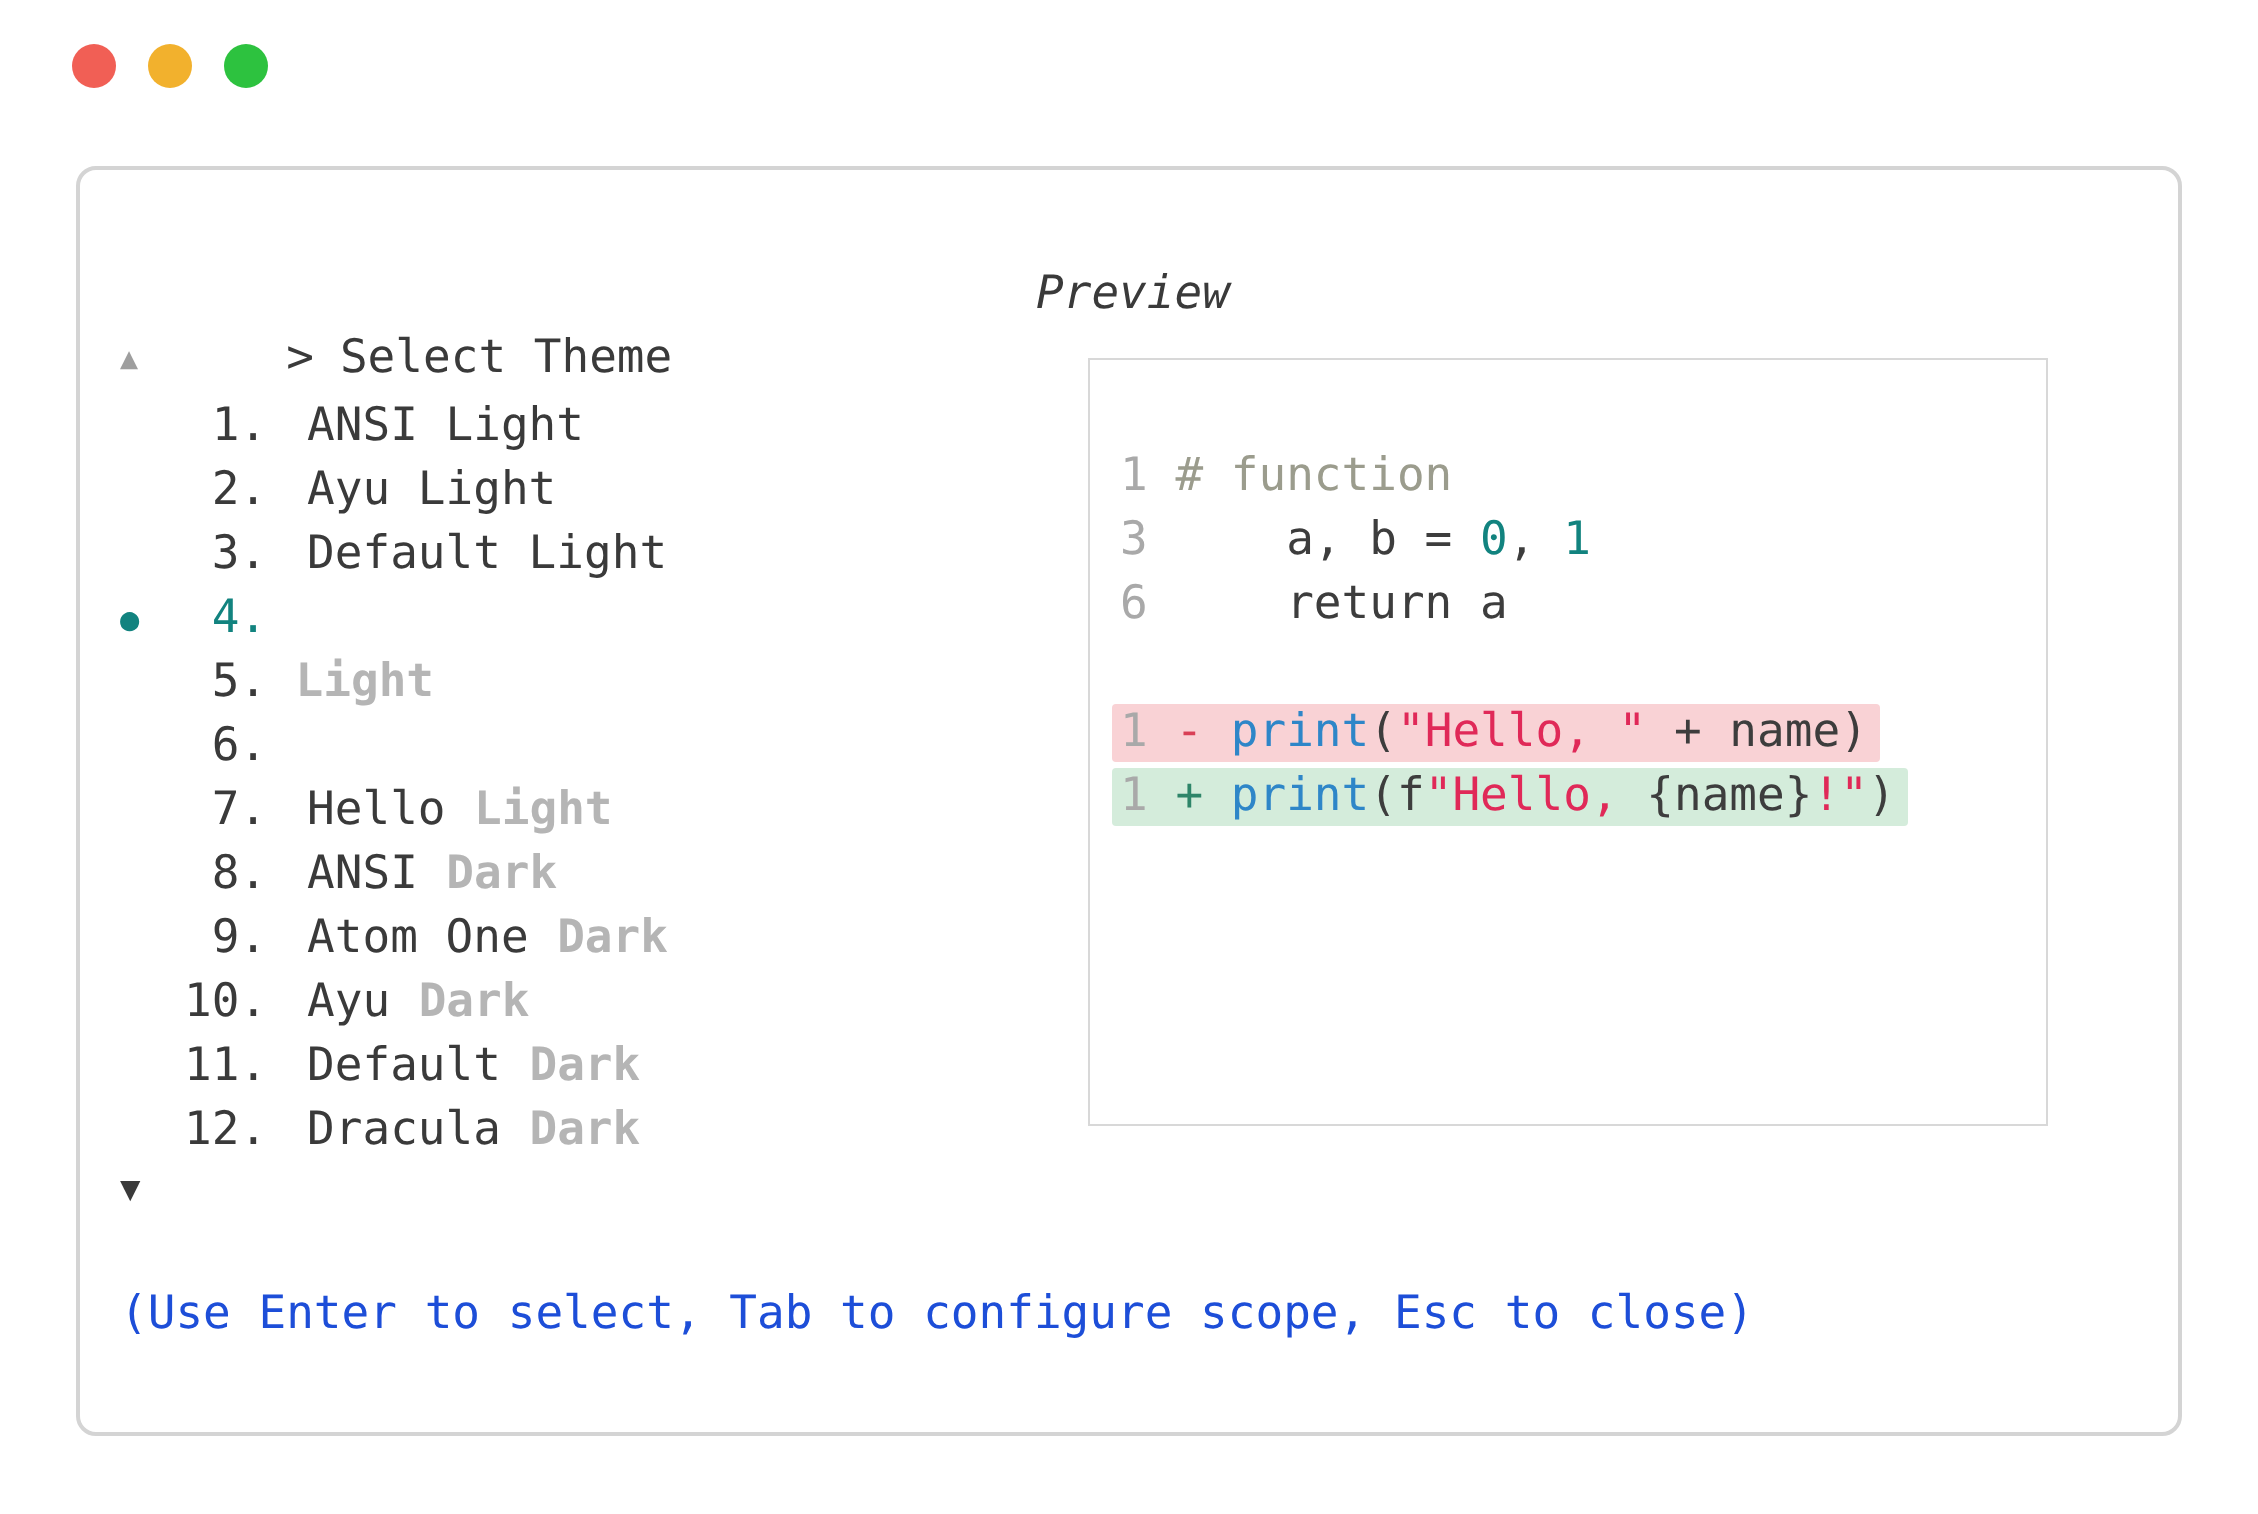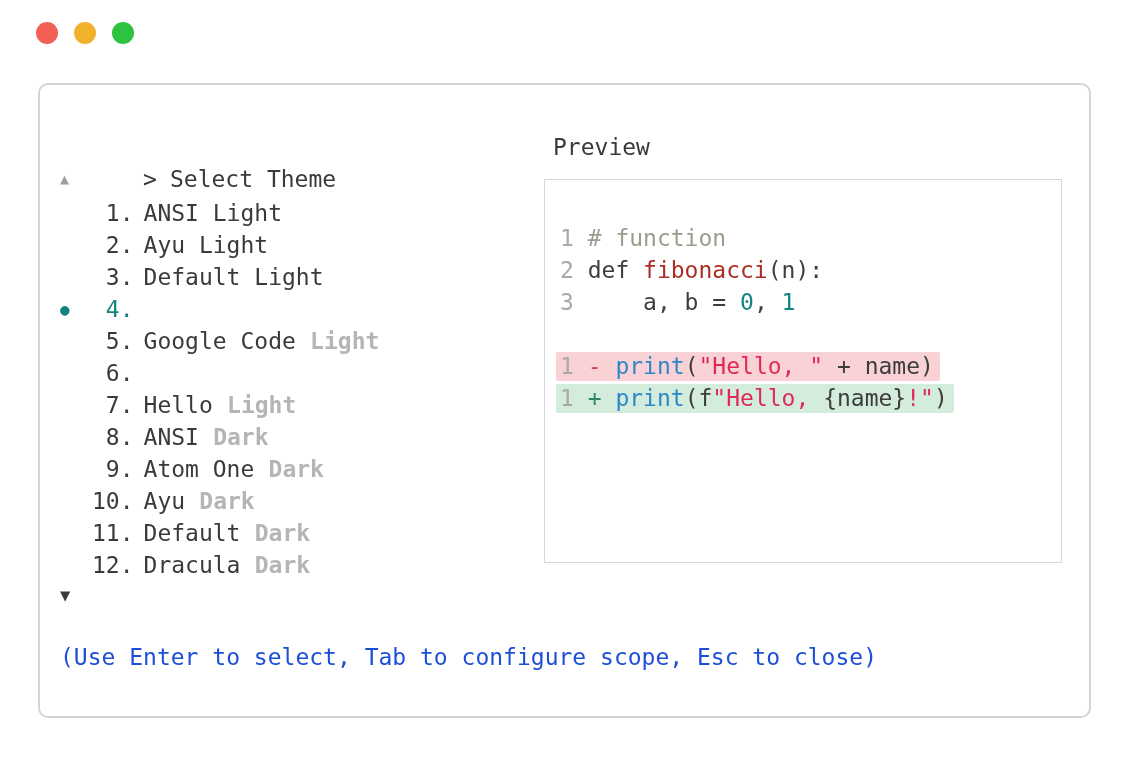--- a/index.html
+++ b/index.html
@@ -13,31 +13,31 @@
   *{margin:0;padding:0;box-sizing:border-box;}
   body{background:#ffffff;font-family:"DejaVu Sans Mono","Liberation Mono",monospace;}
   .stage{position:relative;width:1129px;height:757px;background:#fff;overflow:hidden;}
   .traffic{position:absolute;left:36px;top:22px;display:flex;gap:16px;}
   .dot{width:22px;height:22px;border-radius:50%;display:inline-block;}
   .window{position:absolute;left:38px;top:83px;width:1053px;height:635px;
     border:2px solid var(--border-window);border-radius:10px;background:#fff;}
   .hdr{position:absolute;top:46px;font-size:23px;line-height:32px;color:var(--c-dark);white-space:pre;}
   .hdr-left{left:20px;}
   .hdr-left .prompt{margin-right:13px;}
-  .preview-label{left:513px;}
+  .preview-label{left:478px;font-style:italic;}
   .scroll-up{position:absolute;left:20px;top:80px;font-size:15px;line-height:28px;color:var(--scroll-up);cursor:pointer;}
   .scroll-down{position:absolute;left:20px;top:496px;font-size:17px;line-height:28px;color:var(--scroll-down);cursor:pointer;}
   .theme-list{position:absolute;left:20px;top:112px;width:440px;}
   .trow{display:flex;align-items:center;height:32px;font-size:23px;color:var(--c-dark);white-space:pre;cursor:pointer;}
   .gutter{display:inline-block;width:32px;font-size:16px;color:var(--c-teal);}
   .tnum{display:inline-block;width:3ch;text-align:right;}
-  .tlabel{margin-left:10px;}
+  .tlabel{margin-left:20px;}
   .tmuted{margin-left:0.62em;color:var(--c-muted);font-weight:bold;}
   .trow.sel .tnum,.trow.sel .tlabel{color:var(--c-teal);}
-  .preview-box{position:absolute;left:504px;top:94px;width:518px;height:384px;
+  .preview-box{position:absolute;left:504px;top:94px;width:480px;height:384px;
     border:1.5px solid var(--border-preview);background:#fff;}
   .code{padding:42px 0 0 15px;font-size:23px;}
   .cline{height:32px;line-height:32px;white-space:pre;color:var(--c-plain);}
   .cinner{display:inline-block;line-height:29px;border-radius:2px;padding:0 6px 0 4px;margin-left:-4px;}
   .cinner.removed{background:var(--bg-removed);}
   .cinner.added{background:var(--bg-added);}
   .ln{display:inline-block;width:2ch;color:var(--c-gray);}
   .tok-plain{color:var(--c-plain);} .tok-comment{color:var(--c-comment);}
   .tok-func{color:var(--c-func);} .tok-teal{color:var(--c-teal);}
   .tok-blue{color:var(--c-blue);} .tok-str{color:var(--c-str);}
@@ -59,36 +59,36 @@
       <span class="prompt">&gt;</span><span>Select Theme</span>
     </div>
     <div class="hdr preview-label">Preview</div>
 
     <div class="scroll-up">▲</div>
     <div class="theme-list">
         <div class="trow"><span class="gutter"></span><span class="tnum">1.</span><span class="tlabel">ANSI Light</span></div>
         <div class="trow"><span class="gutter"></span><span class="tnum">2.</span><span class="tlabel">Ayu Light</span></div>
         <div class="trow"><span class="gutter"></span><span class="tnum">3.</span><span class="tlabel">Default Light</span></div>
         <div class="trow sel"><span class="gutter">●</span><span class="tnum">4.</span></div>
-        <div class="trow"><span class="gutter"></span><span class="tnum">5.</span><span class="tlabel">Google Code</span><span class="tmuted">Light</span></div>
+        <div class="trow"><span class="gutter"></span><span class="tnum">5.</span><span class="tmuted">Light</span></div>
         <div class="trow"><span class="gutter"></span><span class="tnum">6.</span></div>
         <div class="trow"><span class="gutter"></span><span class="tnum">7.</span><span class="tlabel">Hello</span><span class="tmuted">Light</span></div>
         <div class="trow"><span class="gutter"></span><span class="tnum">8.</span><span class="tlabel">ANSI</span><span class="tmuted">Dark</span></div>
         <div class="trow"><span class="gutter"></span><span class="tnum">9.</span><span class="tlabel">Atom One</span><span class="tmuted">Dark</span></div>
         <div class="trow"><span class="gutter"></span><span class="tnum">10.</span><span class="tlabel">Ayu</span><span class="tmuted">Dark</span></div>
         <div class="trow"><span class="gutter"></span><span class="tnum">11.</span><span class="tlabel">Default</span><span class="tmuted">Dark</span></div>
         <div class="trow"><span class="gutter"></span><span class="tnum">12.</span><span class="tlabel">Dracula</span><span class="tmuted">Dark</span></div>
       </div>
     <div class="scroll-down">▼</div>
 
     <div class="preview-box">
       <div class="code">
           <div class="cline"><span class="cinner"><span class="ln">1</span><span class="tok-comment"># function</span></span></div>
-          <div class="cline"><span class="cinner"><span class="ln">2</span><span class="tok-plain">def </span><span class="tok-func">fibonacci</span><span class="tok-plain">(n):</span></span></div>
           <div class="cline"><span class="cinner"><span class="ln">3</span><span class="tok-plain">    a, b = </span><span class="tok-teal">0</span><span class="tok-plain">, </span><span class="tok-teal">1</span></span></div>
+          <div class="cline"><span class="cinner"><span class="ln">6</span><span class="tok-plain">    return a</span></span></div>
           <div class="cline"></div>
           <div class="cline"><span class="cinner removed"><span class="ln">1</span><span class="tok-dminus">- </span><span class="tok-blue">print</span><span class="tok-plain">(</span><span class="tok-str">"Hello, "</span><span class="tok-plain"> + name)</span></span></div>
           <div class="cline"><span class="cinner added"><span class="ln">1</span><span class="tok-dplus">+ </span><span class="tok-blue">print</span><span class="tok-plain">(f</span><span class="tok-str">"Hello, </span><span class="tok-plain">{name}</span><span class="tok-str">!"</span><span class="tok-plain">)</span></span></div>
         </div>
     </div>
 
     <div class="footer">(Use Enter to select, Tab to configure scope, Esc to close)</div>
   </div>
 </div>
 

